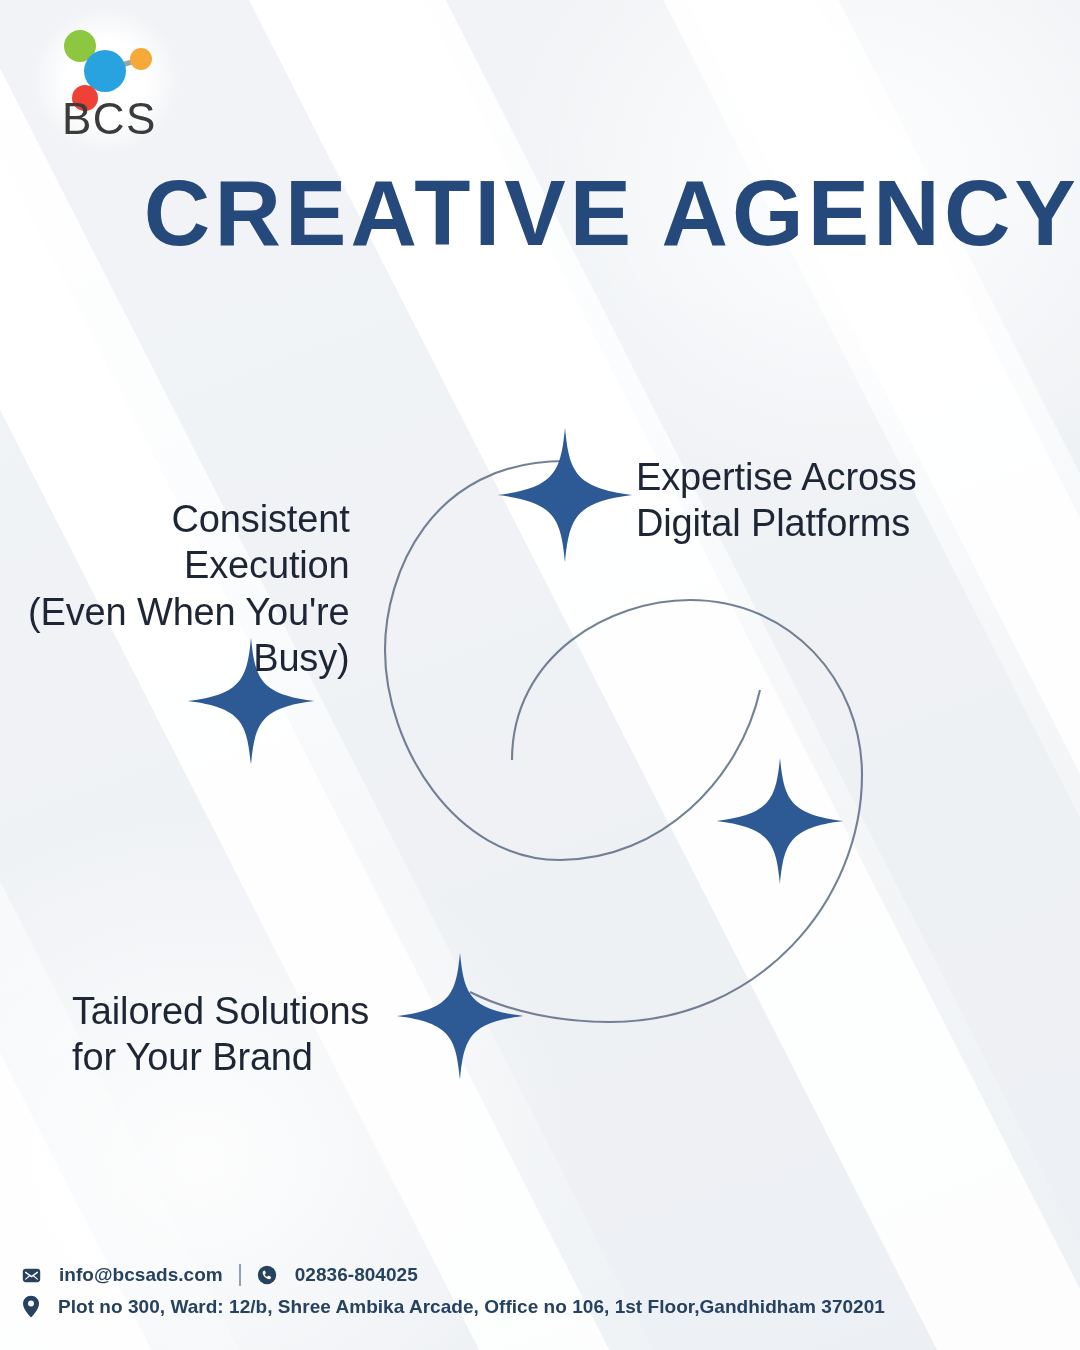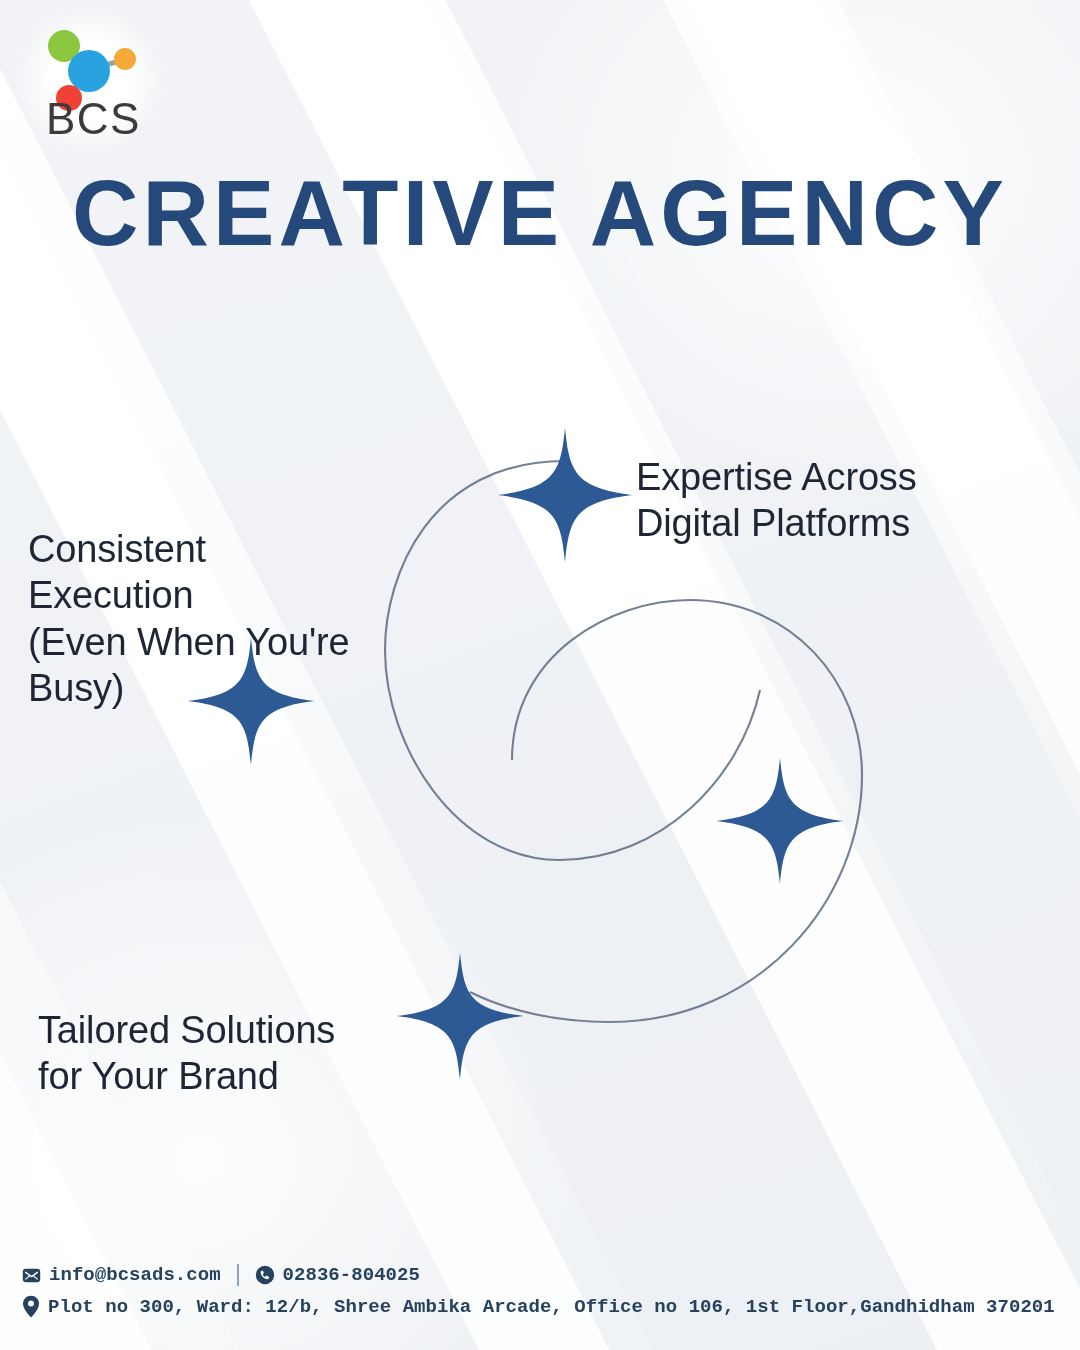--- a/index.html
+++ b/index.html
@@ -61,21 +61,21 @@
     position:absolute;
     left:-180px; bottom:-160px;
     width:760px; height:700px;
     background:radial-gradient(closest-side, rgba(255,255,255,.9), rgba(255,255,255,0));
     pointer-events:none;
   }
 
   
   .logo-wrap {
     position:absolute;
-    left:28px; top:18px;
+    left:44px; top:18px;
     width:124px; height:124px;
     z-index:6;
   }
   .logo-halo {
     position:absolute; inset:-12px;
     background:radial-gradient(closest-side, #ffffff 55%, rgba(255,255,255,0) 100%);
     border-radius:50%;
   }
   .logo-wrap svg { position:relative; display:block; }
 
@@ -88,21 +88,21 @@
   }
   .title-line {
     color:#26497c;
     font-family:"Liberation Sans", sans-serif;
     font-weight:700;
     line-height:.98;
     letter-spacing:.055em;
     white-space:nowrap;
   }
   .title-line.l1 { font-size:78px; }
-  .title-line.l2 { font-size:92px; margin-top:8px; letter-spacing:.045em; }
+  .title-line.l2 { font-size:92px; margin-top:8px; letter-spacing:.045em;text-align:right; }
 
   
   .curve-svg {
     position:absolute;
     left:0; top:0;
     width:1080px; height:1350px;
     z-index:2;
     pointer-events:none;
   }
 
@@ -116,23 +116,23 @@
     color:#1e2635;
     font-family:"Liberation Sans", sans-serif;
     font-weight:400;
     font-size:38px;
     line-height:1.22;
     letter-spacing:-.004em;
     white-space:pre-line;
     z-index:5;
   }
   .feature.f-expertise { left:636px; top:454px; }
-  .feature.f-consistent { left:28px; top:526px; }
+  .feature.f-consistent { left:28px; top:496px;text-align:right; }
   .feature.f-fresh     { left:682px; top:882px; }
-  .feature.f-tailored  { left:38px; top:988px;margin-top:19px; }
+  .feature.f-tailored  { left:72px; top:988px; }
 
   
   .footer {
     position:absolute;
     left:22px; bottom:20px;
     z-index:7;
     color:#26425f;
     font-family:"Liberation Sans", sans-serif;
     font-weight:700;
   }
@@ -144,21 +144,21 @@
     font-size:19px;
     letter-spacing:.002em;
   }
   .footer-row:last-child { margin-bottom:12px; }
   .footer-sep {
     display:inline-block;
     width:2px; height:22px;
     background:#8fa0b4;
     margin:0 8px;
   }
-  .fi { display:inline-flex; align-items:center; gap:8px;font-family:Liberation Mono, monospace; }
+  .fi { display:inline-flex; align-items:center; gap:18px; }
   .fi svg { display:block; flex:none; }
   .footer-text { white-space:nowrap; }
 </style>
 </head>
 <body>
 
 <div id="poster">
 
   <div class="streaks">
     <div class="streak dim" style="left:2%;  width:9%;"></div>

